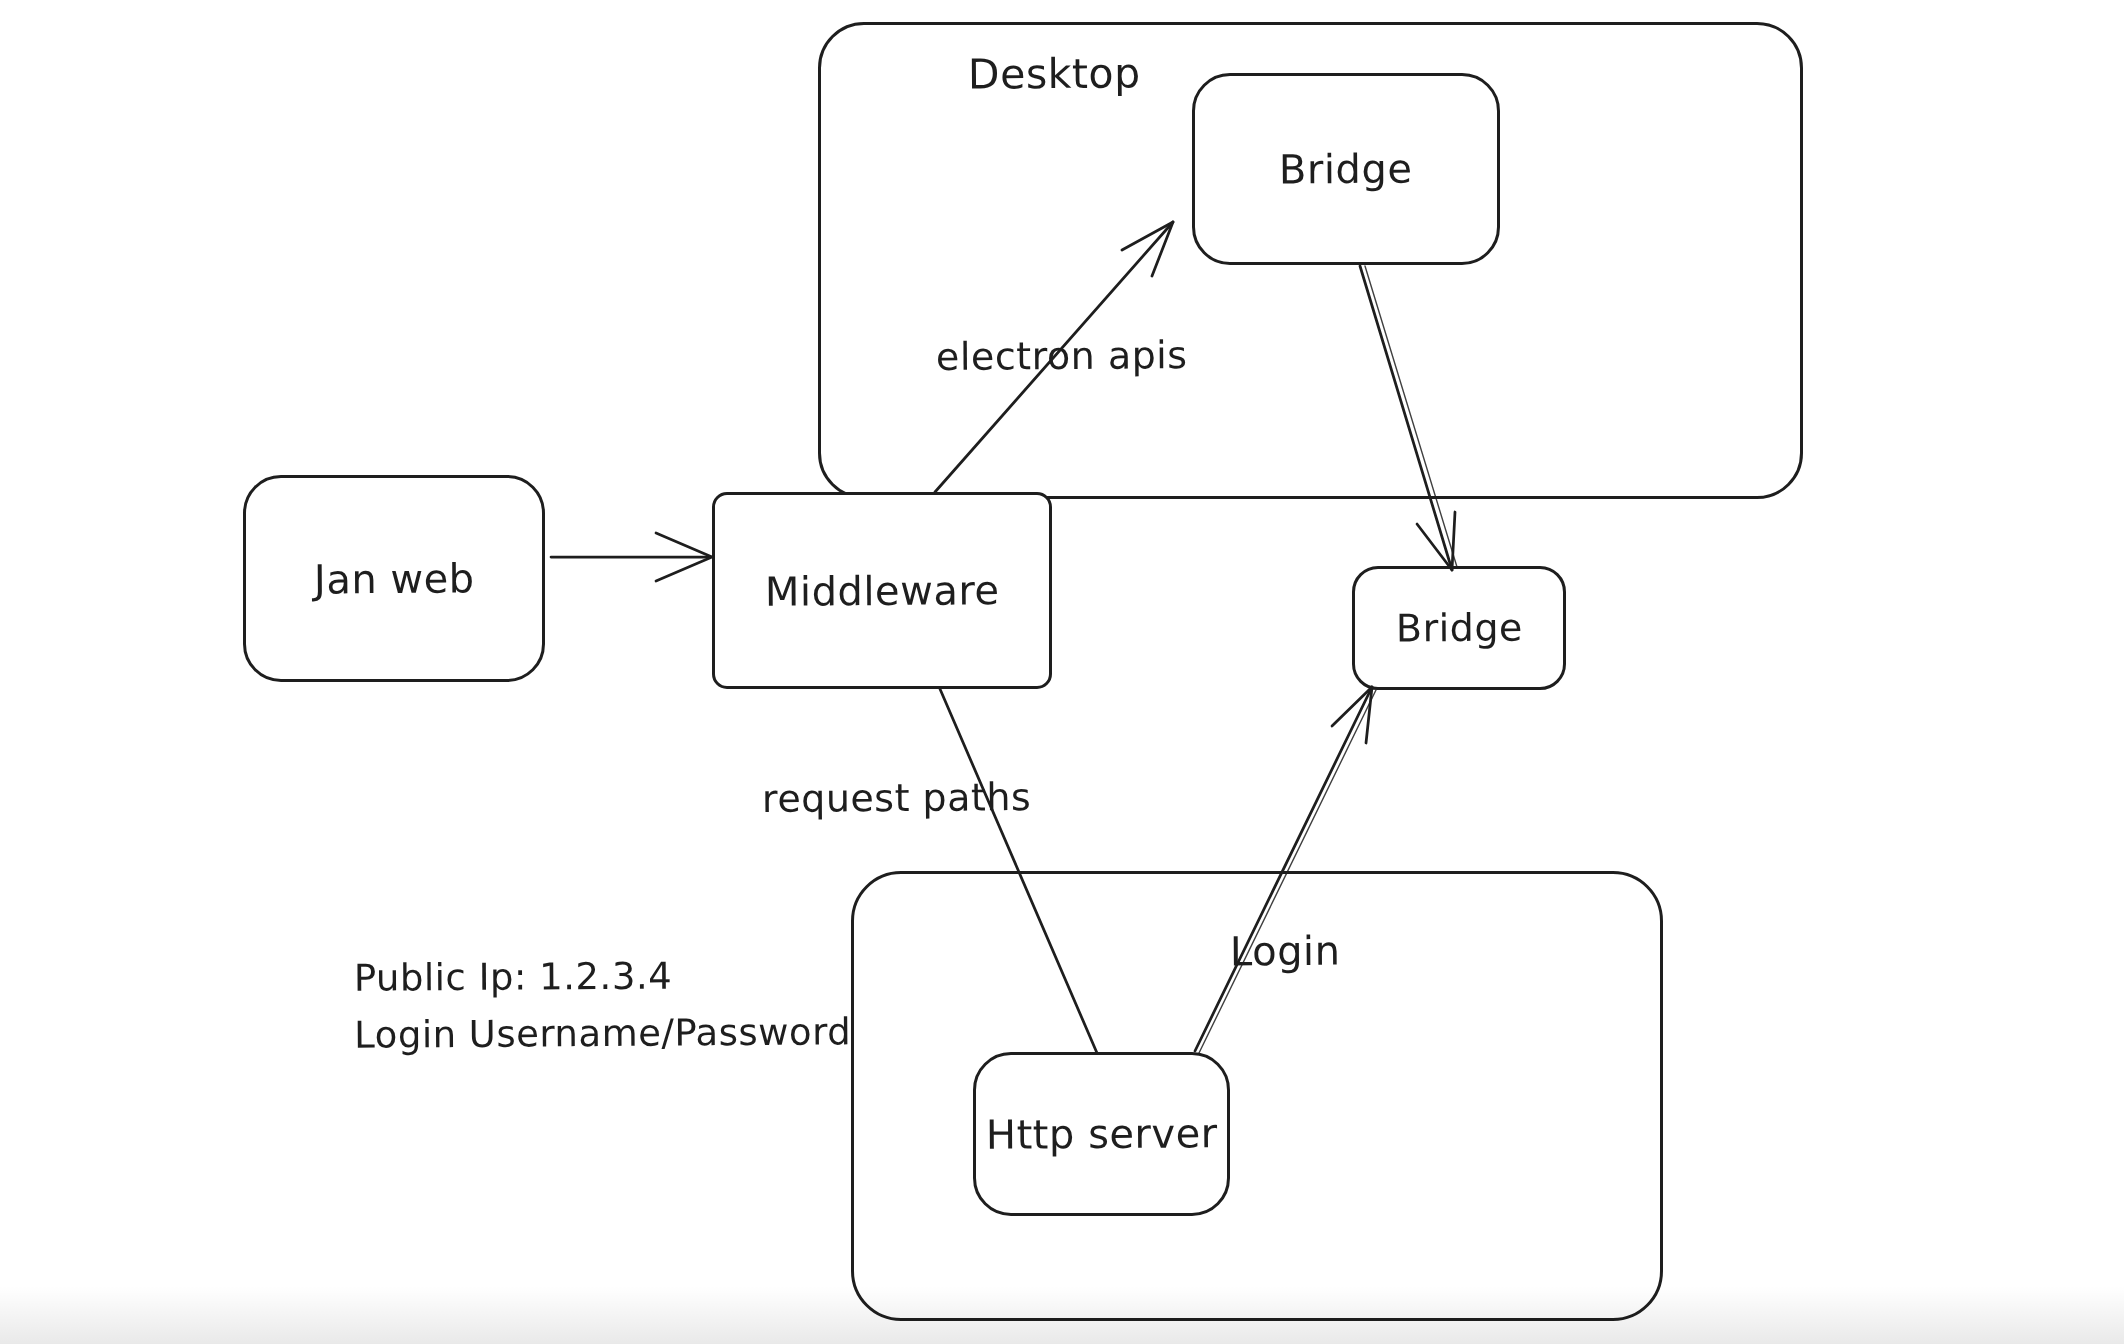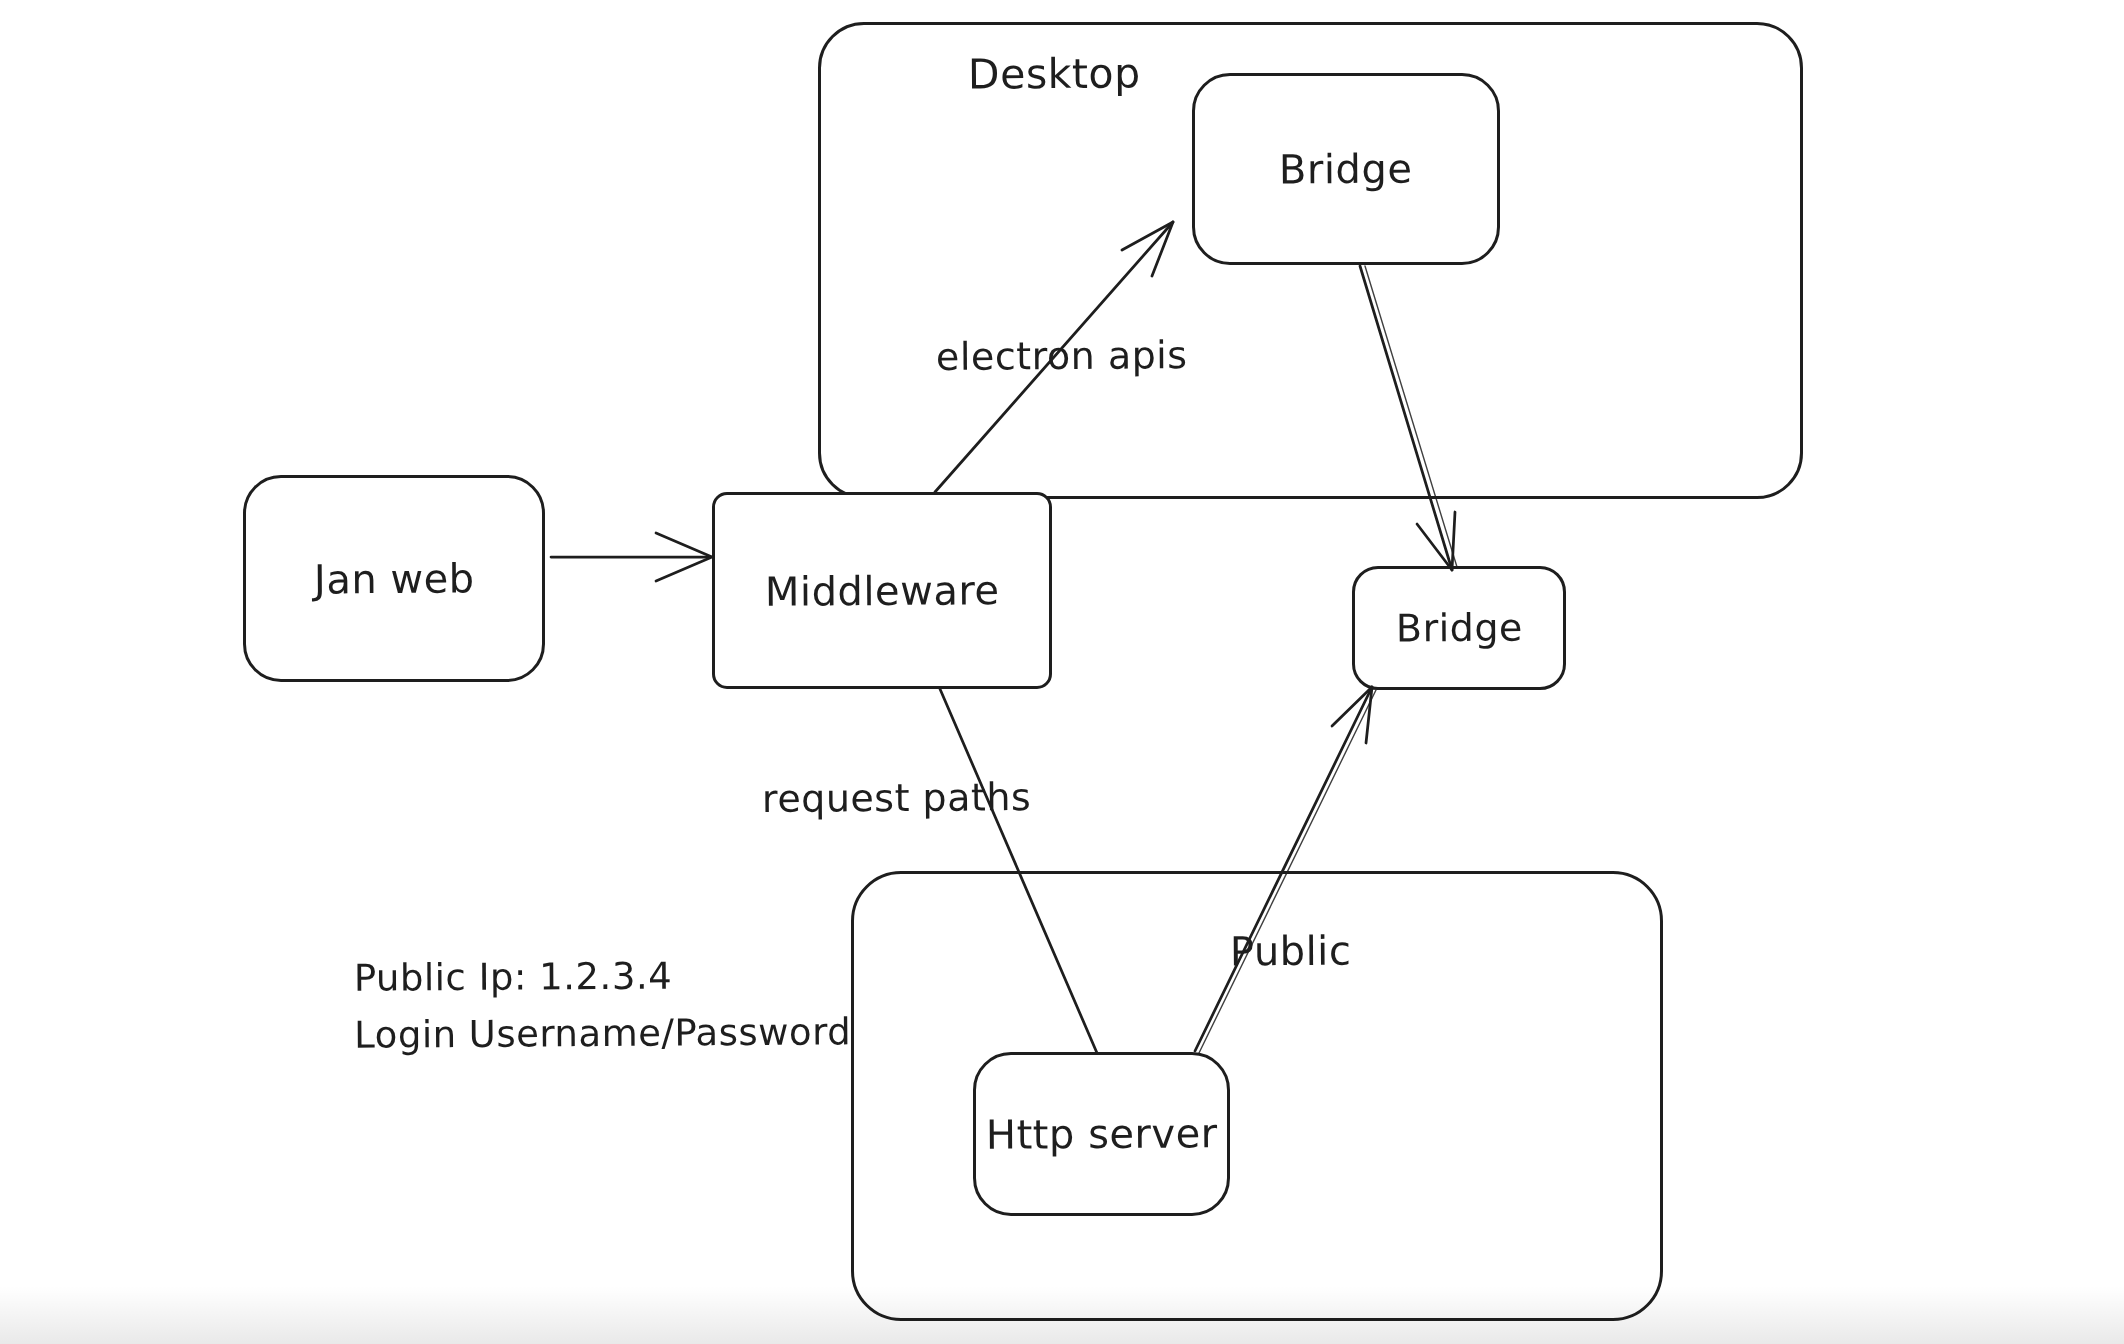--- a/index.html
+++ b/index.html
@@ -137,21 +137,21 @@
     </g>
 
     <g>
       <path d="M1195 1051 L1372 687"></path>
       <path class="ghost" d="M1199 1053 L1376 690"></path>
       <path d="M1372 687 L1332 726 M1372 687 L1366 743"></path>
     </g>
   </svg>
 
   <div class="float-label title-label" id="label-desktop">Desktop</div>
-  <div class="float-label title-label" id="label-cloud">Public</div>
+  <div class="float-label title-label" id="label-cloud">Login</div>
   <div class="float-label edge-label" id="label-electron-apis">electron apis</div>
   <div class="float-label edge-label" id="label-request-paths">request paths</div>
 
   <div class="float-label annotation" id="annotation-block">
     <div>Public Ip: 1.2.3.4</div>
     <div>Login Username/Password</div>
   </div>
 
   <div class="bottom-fade"></div>
 </div>

